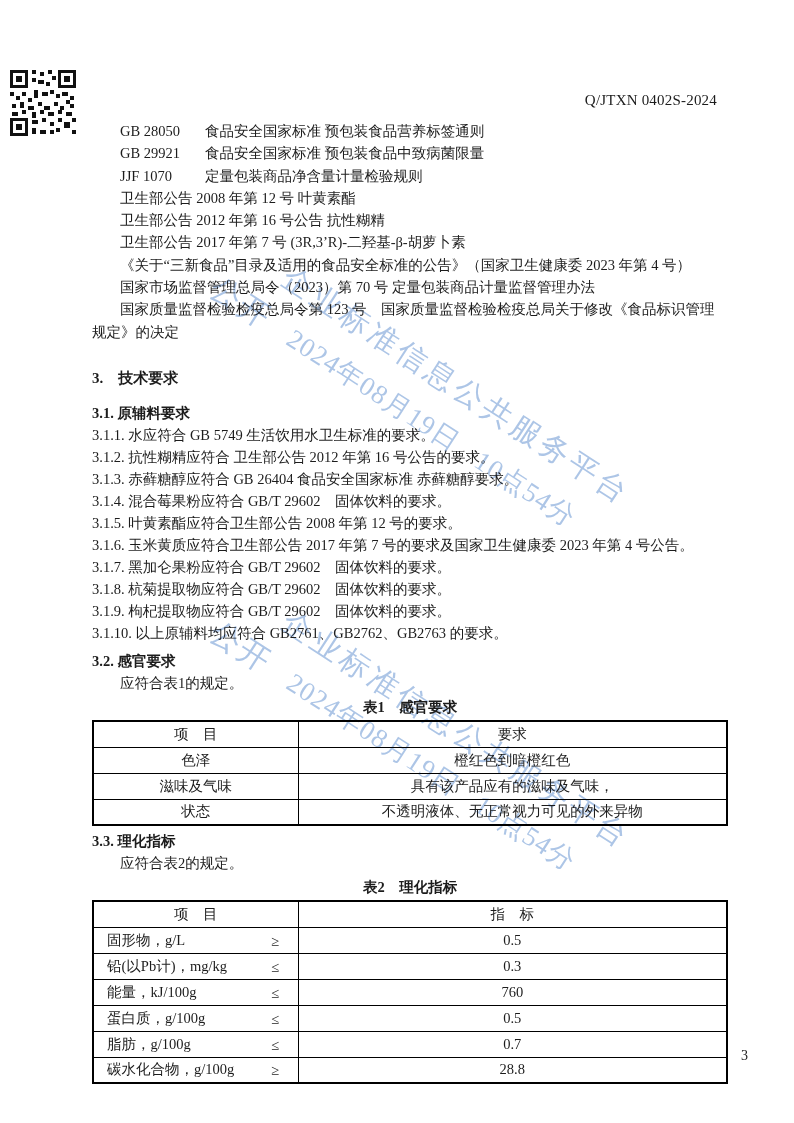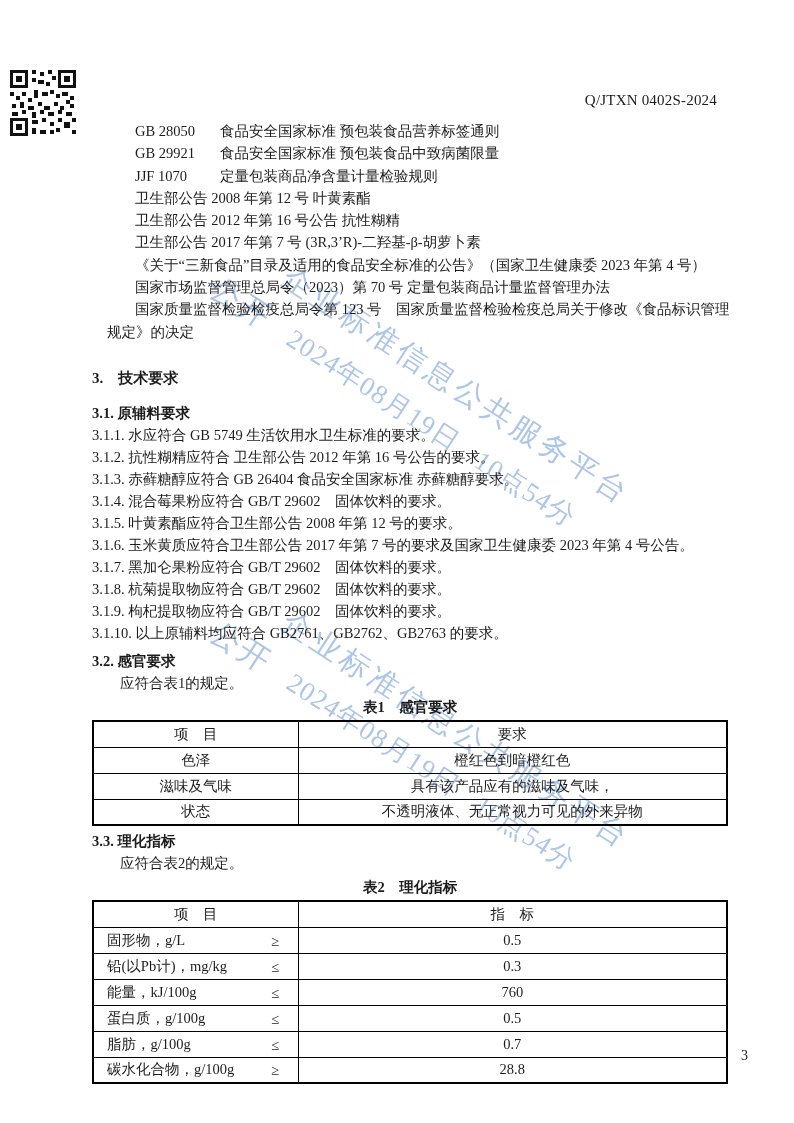--- a/index.html
+++ b/index.html
@@ -31,21 +31,21 @@
   .wm .wm-time { font-size:27px; margin-left:24px; letter-spacing:1px; }
   .wm1 { left:250px; top:228px; }
   .wm2 { left:250px; top:572px; }
   
   .layer { position:absolute; inset:0; z-index:2; }
   .qr { position:absolute; left:8px; top:68px; width:70px; height:70px; }
   .doccode {
     position:absolute; top:92px; left:85px; width:632px;
     text-align:right; font-size:15px; letter-spacing:.2px;
   }
-  .refs { position:absolute; top:120px; left:107px; width:636px; font-size:14.5px; }
+  .refs { position:absolute; top:120px; left:92px; width:636px; font-size:14.5px; }
   .refs .line { line-height:22.3px; white-space:nowrap; }
   .refs .std { display:flex; }
   .refs .std .lbl { width:113px; padding-left:28px; }
   .refs .notice { padding-left:28px; }
   .refs .notice-wrap { white-space:normal; text-indent:28px; line-height:22.3px; }
   .h-sec {
     position:absolute; left:92px; width:636px;
     font-weight:700; font-size:15px; line-height:20px;
   }
   .h3 { top:368px; }

